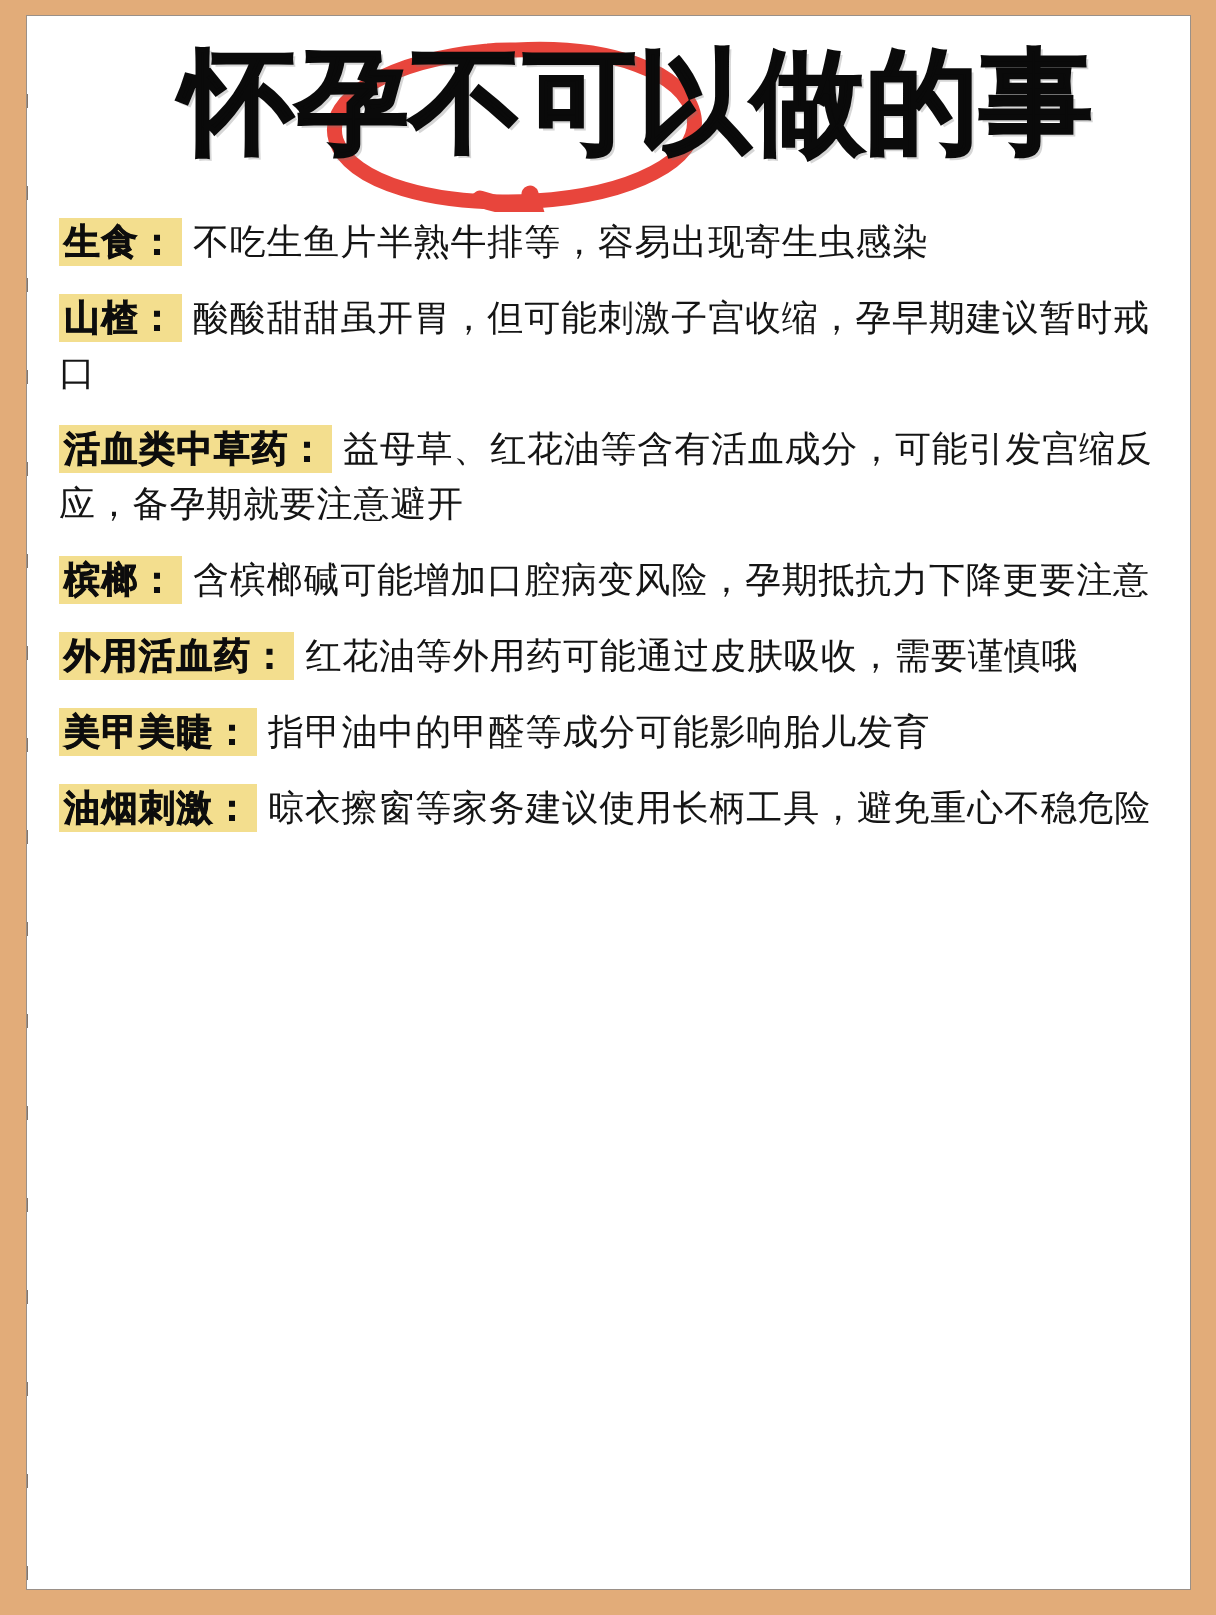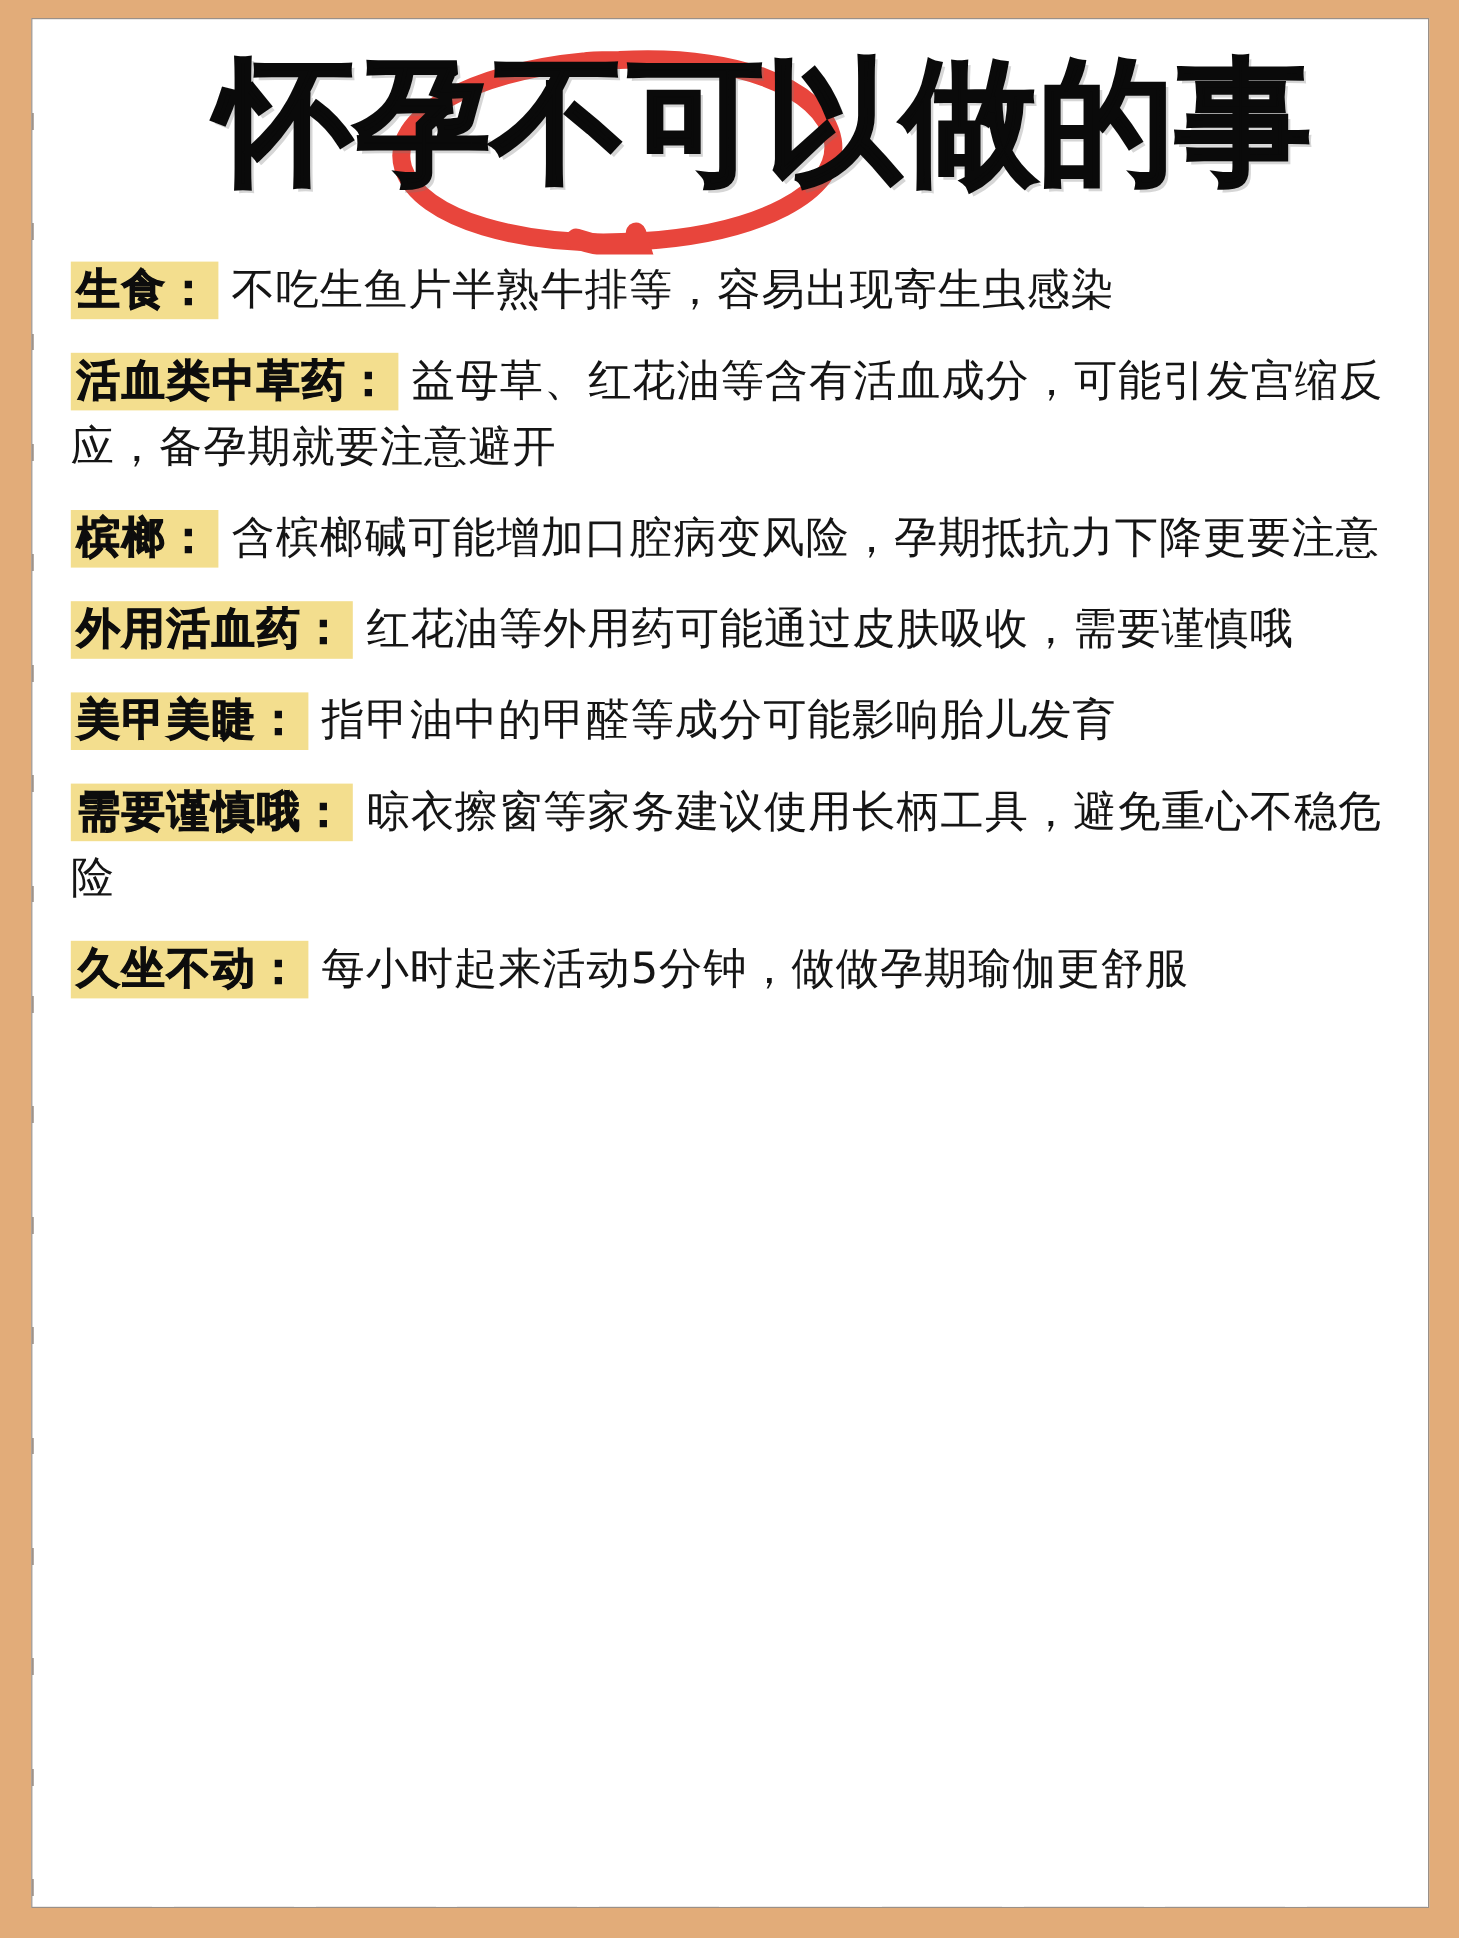--- a/index.html
+++ b/index.html
@@ -169,43 +169,43 @@
 
       <h1 id="poster-title">怀孕不可以做的事</h1>
     </div>
 
     <div id="tips-list">
 
       <div class="tip-item">
         <p class="tip-line"><span class="tip-label">生食：</span><span class="tip-gap"> </span><span class="tip-body">不吃生鱼片半熟牛排等，容易出现寄生虫感染</span></p>
       </div>
 
+      <div class="tip-item">
+        <p class="tip-line"><span class="tip-label">山楂：</span><span class="tip-gap"> </span><span class="tip-body">酸酸甜甜虽开胃，但可能刺激子宫收缩，孕早期建议暂时戒口</span></p>
+      </div>
 
       <div class="tip-item">
         <p class="tip-line"><span class="tip-label">活血类中草药：</span><span class="tip-gap"> </span><span class="tip-body">益母草、红花油等含有活血成分，可能引发宫缩反应，备孕期就要注意避开</span></p>
       </div>
 
       <div class="tip-item">
         <p class="tip-line"><span class="tip-label">槟榔：</span><span class="tip-gap"> </span><span class="tip-body">含槟榔碱可能增加口腔病变风险，孕期抵抗力下降更要注意</span></p>
       </div>
 
       <div class="tip-item">
         <p class="tip-line"><span class="tip-label">外用活血药：</span><span class="tip-gap"> </span><span class="tip-body">红花油等外用药可能通过皮肤吸收，需要谨慎哦</span></p>
       </div>
 
       <div class="tip-item">
         <p class="tip-line"><span class="tip-label">美甲美睫：</span><span class="tip-gap"> </span><span class="tip-body">指甲油中的甲醛等成分可能影响胎儿发育</span></p>
       </div>
 
 
       <div class="tip-item">
-        <p class="tip-line"><span class="tip-label">需要谨慎哦：</span><span class="tip-gap"> </span><span class="tip-body">晾衣擦窗等家务建议使用长柄工具，避免重心不稳危险</span></p>
-      </div>
-
-      <div class="tip-item">
-        <p class="tip-line"><span class="tip-label">久坐不动：</span><span class="tip-gap"> </span><span class="tip-body">每小时起来活动5分钟，做做孕期瑜伽更舒服</span></p>
-      </div>
+        <p class="tip-line"><span class="tip-label">油烟刺激：</span><span class="tip-gap"> </span><span class="tip-body">晾衣擦窗等家务建议使用长柄工具，避免重心不稳危险</span></p>
+      </div>
+
 
 
 
     </div>
   </div>
 </div>
 
 </body></html>

